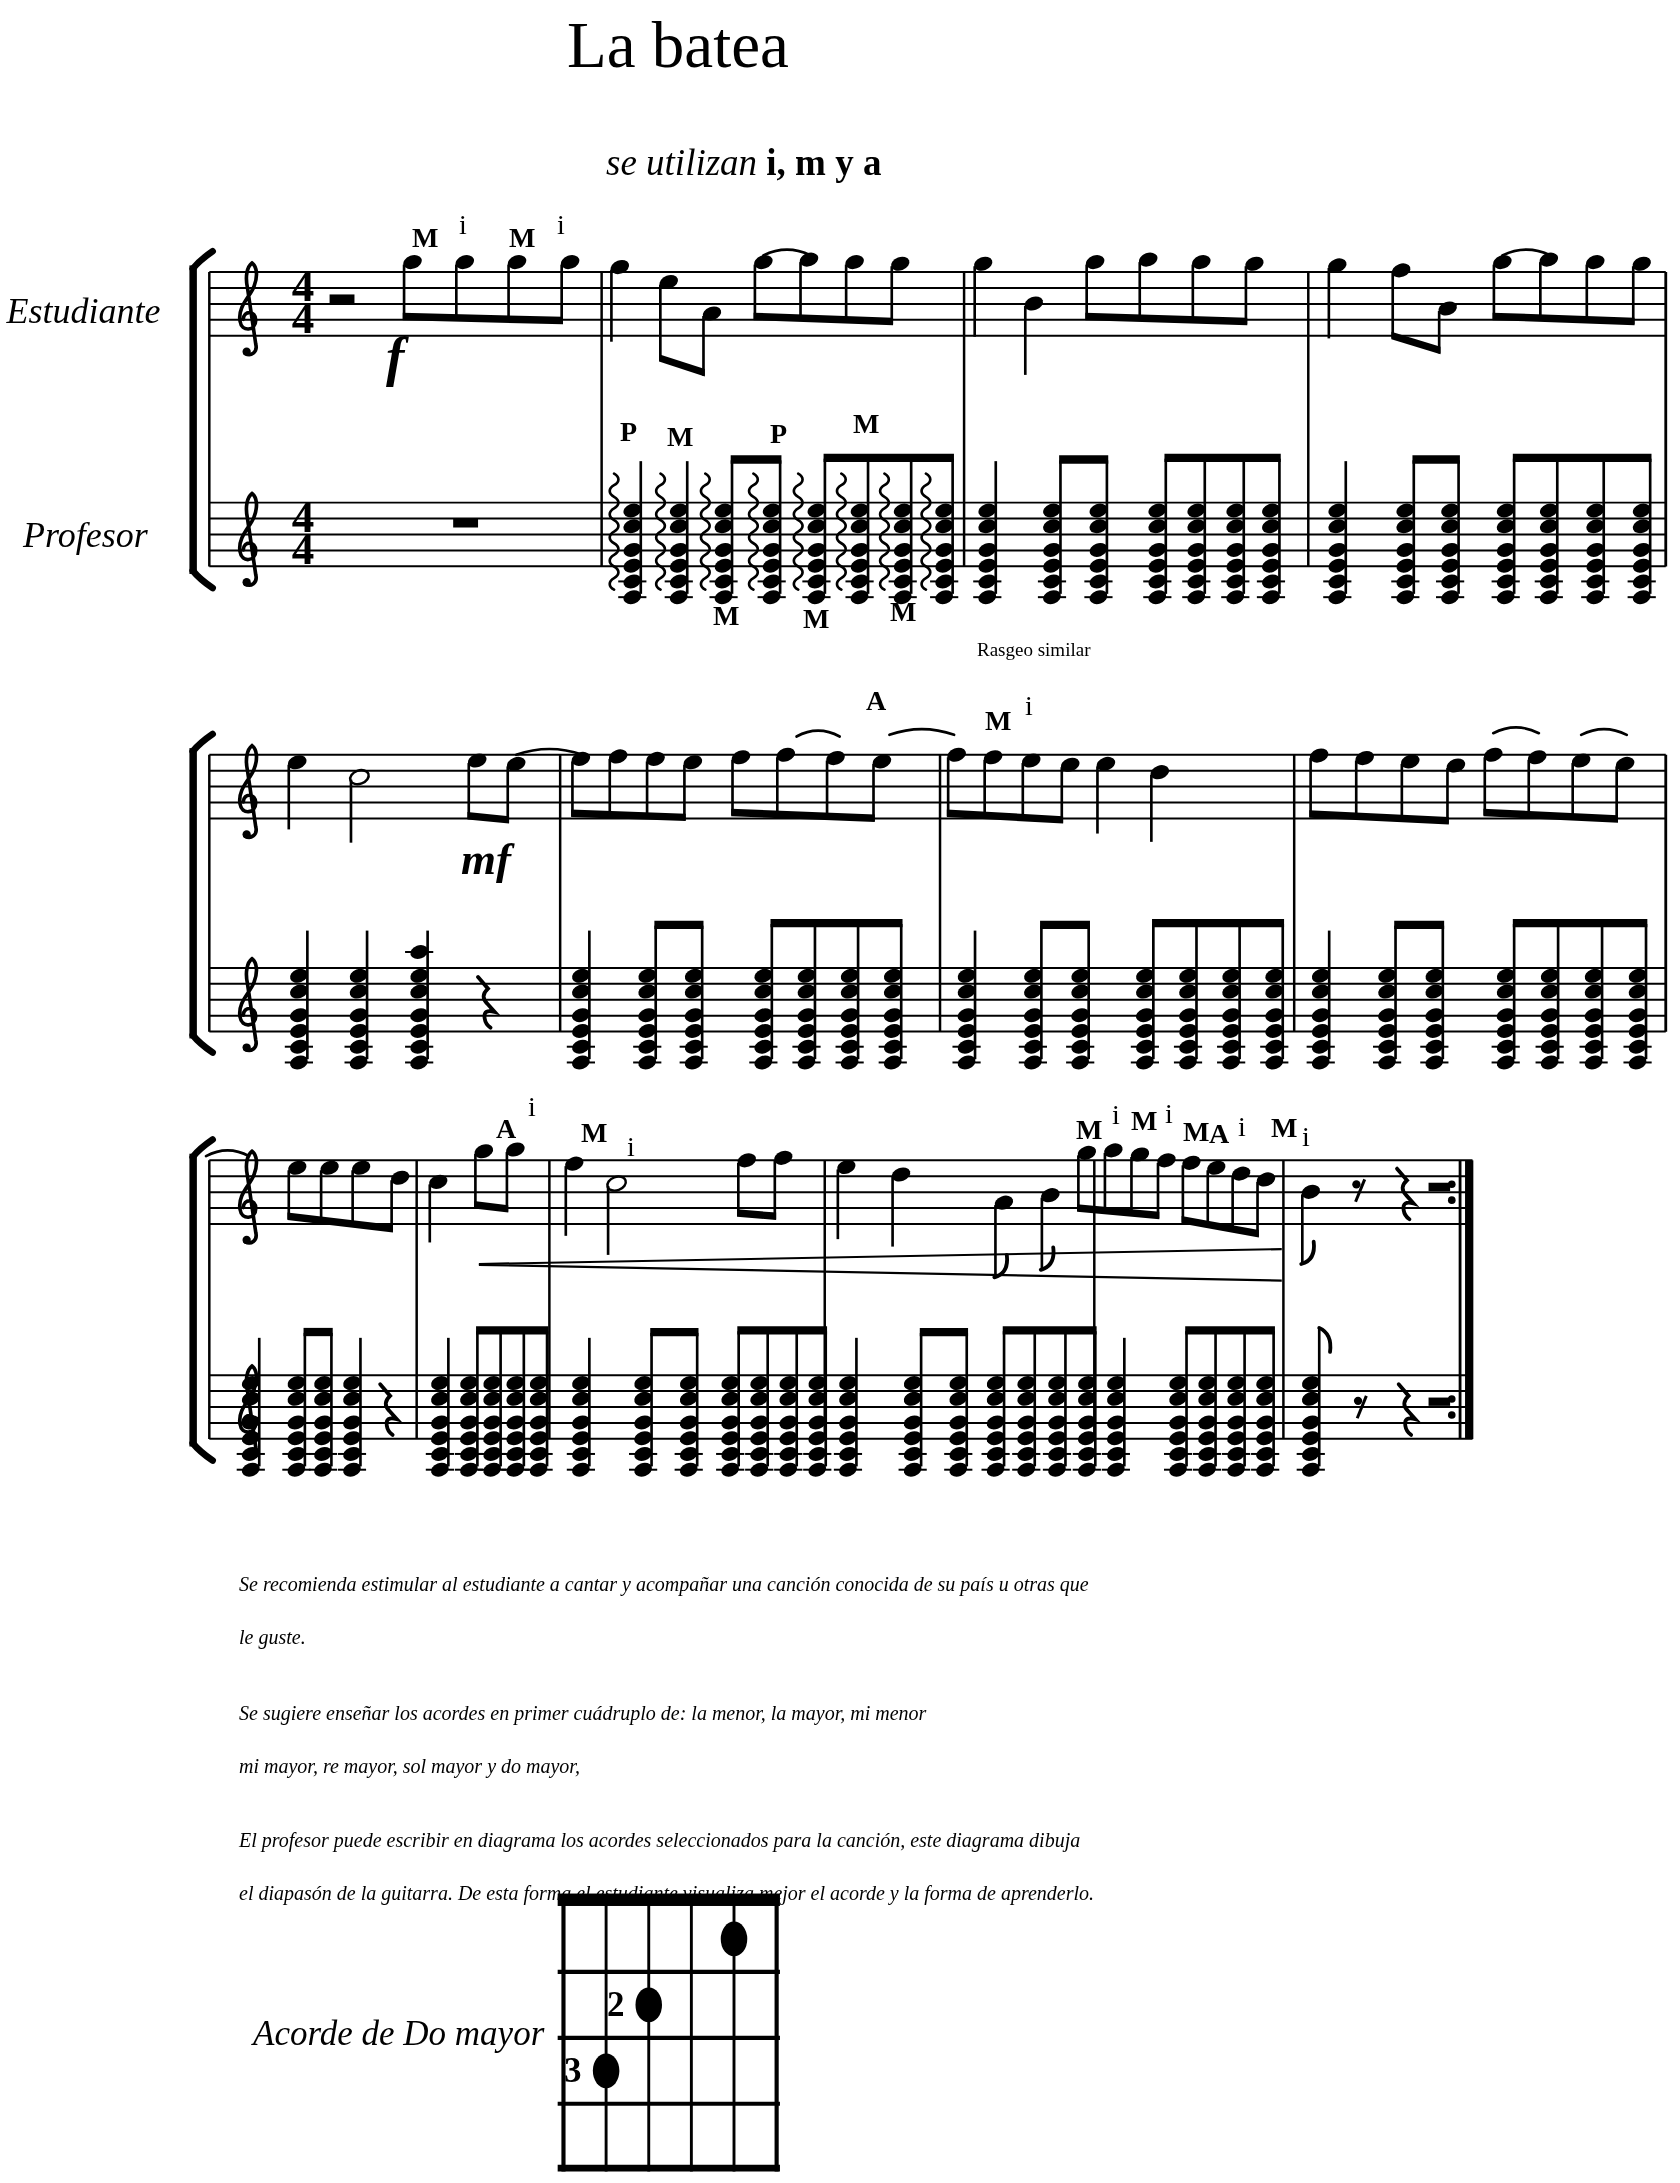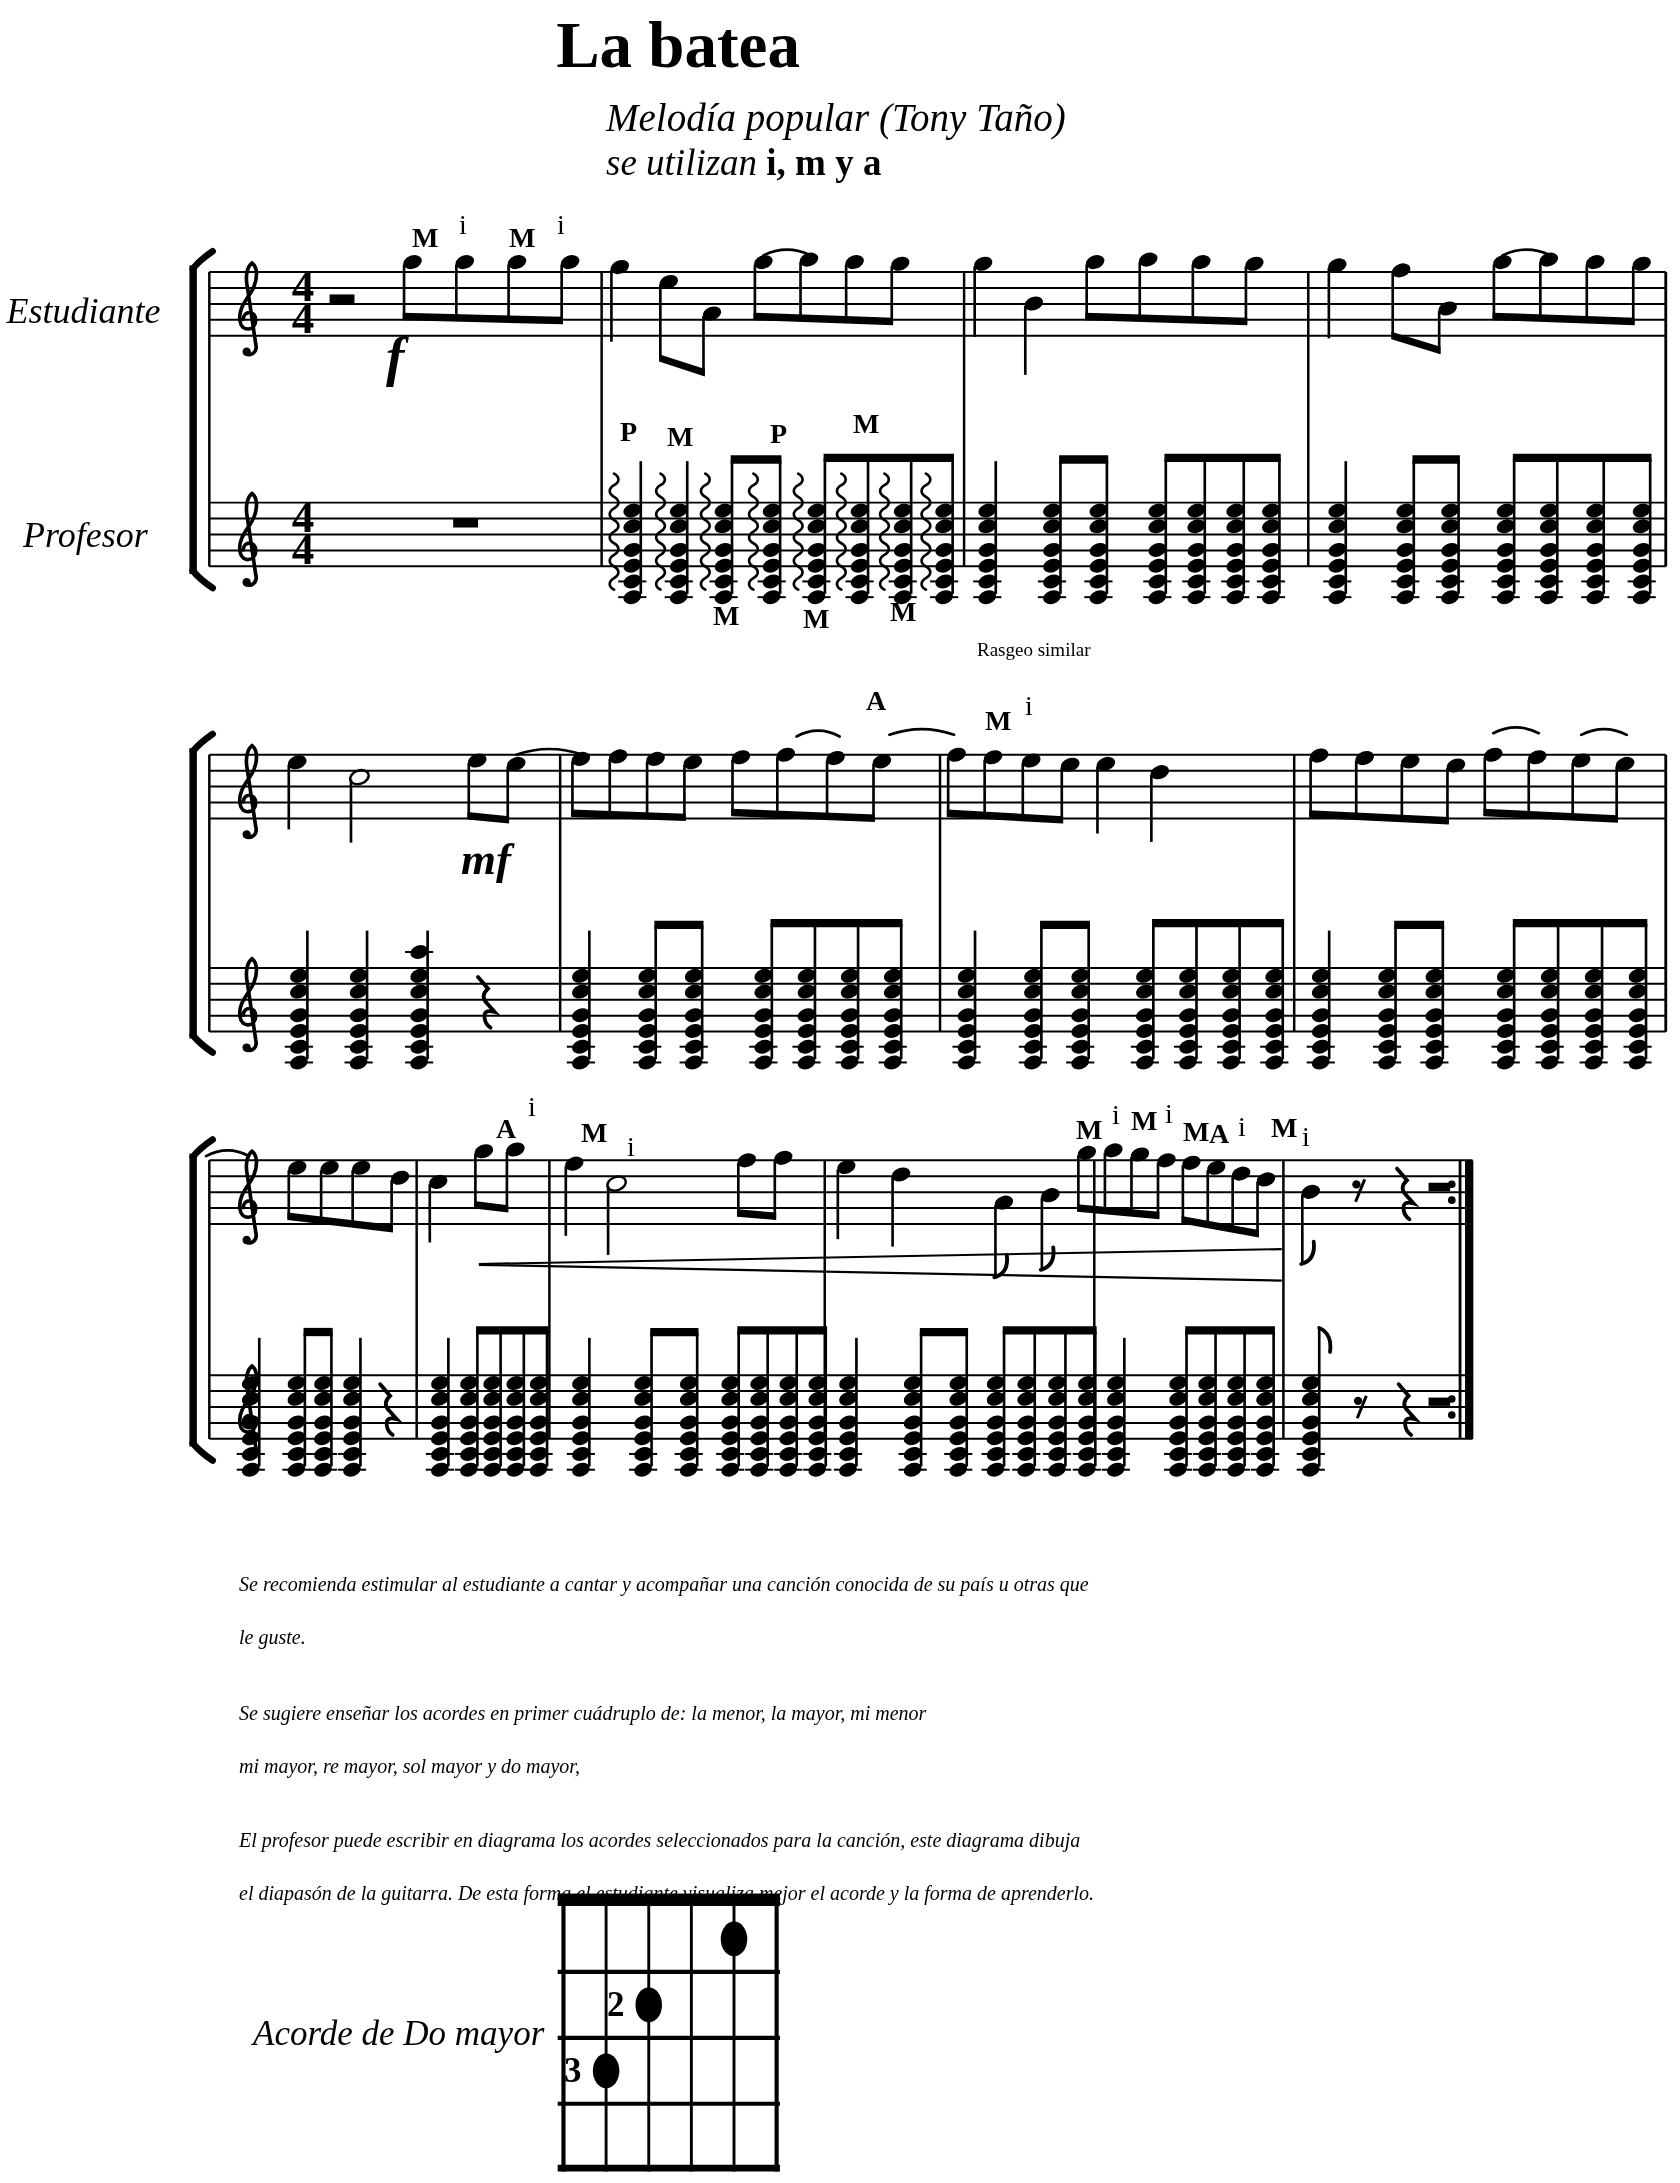--- a/index.html
+++ b/index.html
@@ -1,19 +1,19 @@
 <!DOCTYPE html>
 <html style="font-size:13.3px"><head>
 <meta charset="utf-8">
 <style>
   html,body{margin:0;padding:0;background:#888;}
   #page{position:relative;width:1681px;height:2183px;background:#ffffff;overflow:hidden;
         font-family:"Liberation Serif","DejaVu Serif",serif;color:#000;}
   .abs{position:absolute;white-space:nowrap;}
-  #title{left:0;top:8.3px;width:1356px;text-align:center;font-size:65px;font-weight:bold;}
+  #title{left:0;top:8.3px;width:1356px;text-align:center;font-size:65px;font-weight:normal;}
   #subtitle{left:606px;top:95px;font-size:39px;font-style:italic;}
   #usage{left:606px;top:141px;font-size:37px;}
   #usage .it{font-style:italic;}
   #usage .bd{font-weight:bold;text-align:right;}
   .plabel{font-size:36px;font-style:italic;}
   #lbl-est{left:6.6px;top:290px;}
   #lbl-prof{left:23px;top:514px;}
   #annot{left:977px;top:639px;font-size:19px;}
   .mark{position:absolute;font-size:28px;line-height:28px;}
   .mark.b{font-weight:bold;}
@@ -1008,21 +1008,20 @@
       <line x1="672" y1="2377.5" x2="940" y2="2377.5" stroke="#000" stroke-width="5"></line>
       <line x1="672" y1="2457" x2="940" y2="2457" stroke="#000" stroke-width="5"></line>
       <line x1="672" y1="2536.5" x2="940" y2="2536.5" stroke="#000" stroke-width="5"></line>
       <line x1="672" y1="2614" x2="940" y2="2614" stroke="#000" stroke-width="8"></line>
       <ellipse cx="884.6" cy="2337.75" rx="16" ry="21" fill="#000"></ellipse>
       <ellipse cx="781.8" cy="2417.25" rx="16" ry="21" fill="#000"></ellipse>
       <ellipse cx="730.4" cy="2496.75" rx="16" ry="21" fill="#000"></ellipse>
     </svg>
 
   <div id="title" class="abs">La batea</div>
-  <div id="subtitle" class="abs">Melodía popular (Tony Taño)</div>
   <div id="usage" class="abs">
     <span class="it">se utilizan </span><span class="bd">i, m y a</span>
   </div>
   <div id="lbl-est" class="abs plabel">Estudiante</div>
   <div id="lbl-prof" class="abs plabel">Profesor</div>
   <div id="annot" class="abs">Rasgeo similar</div>
 
   <div class="ts" style="top:270px">4</div>
   <div class="ts" style="top:302px">4</div>
   <div class="ts" style="top:501px">4</div>

